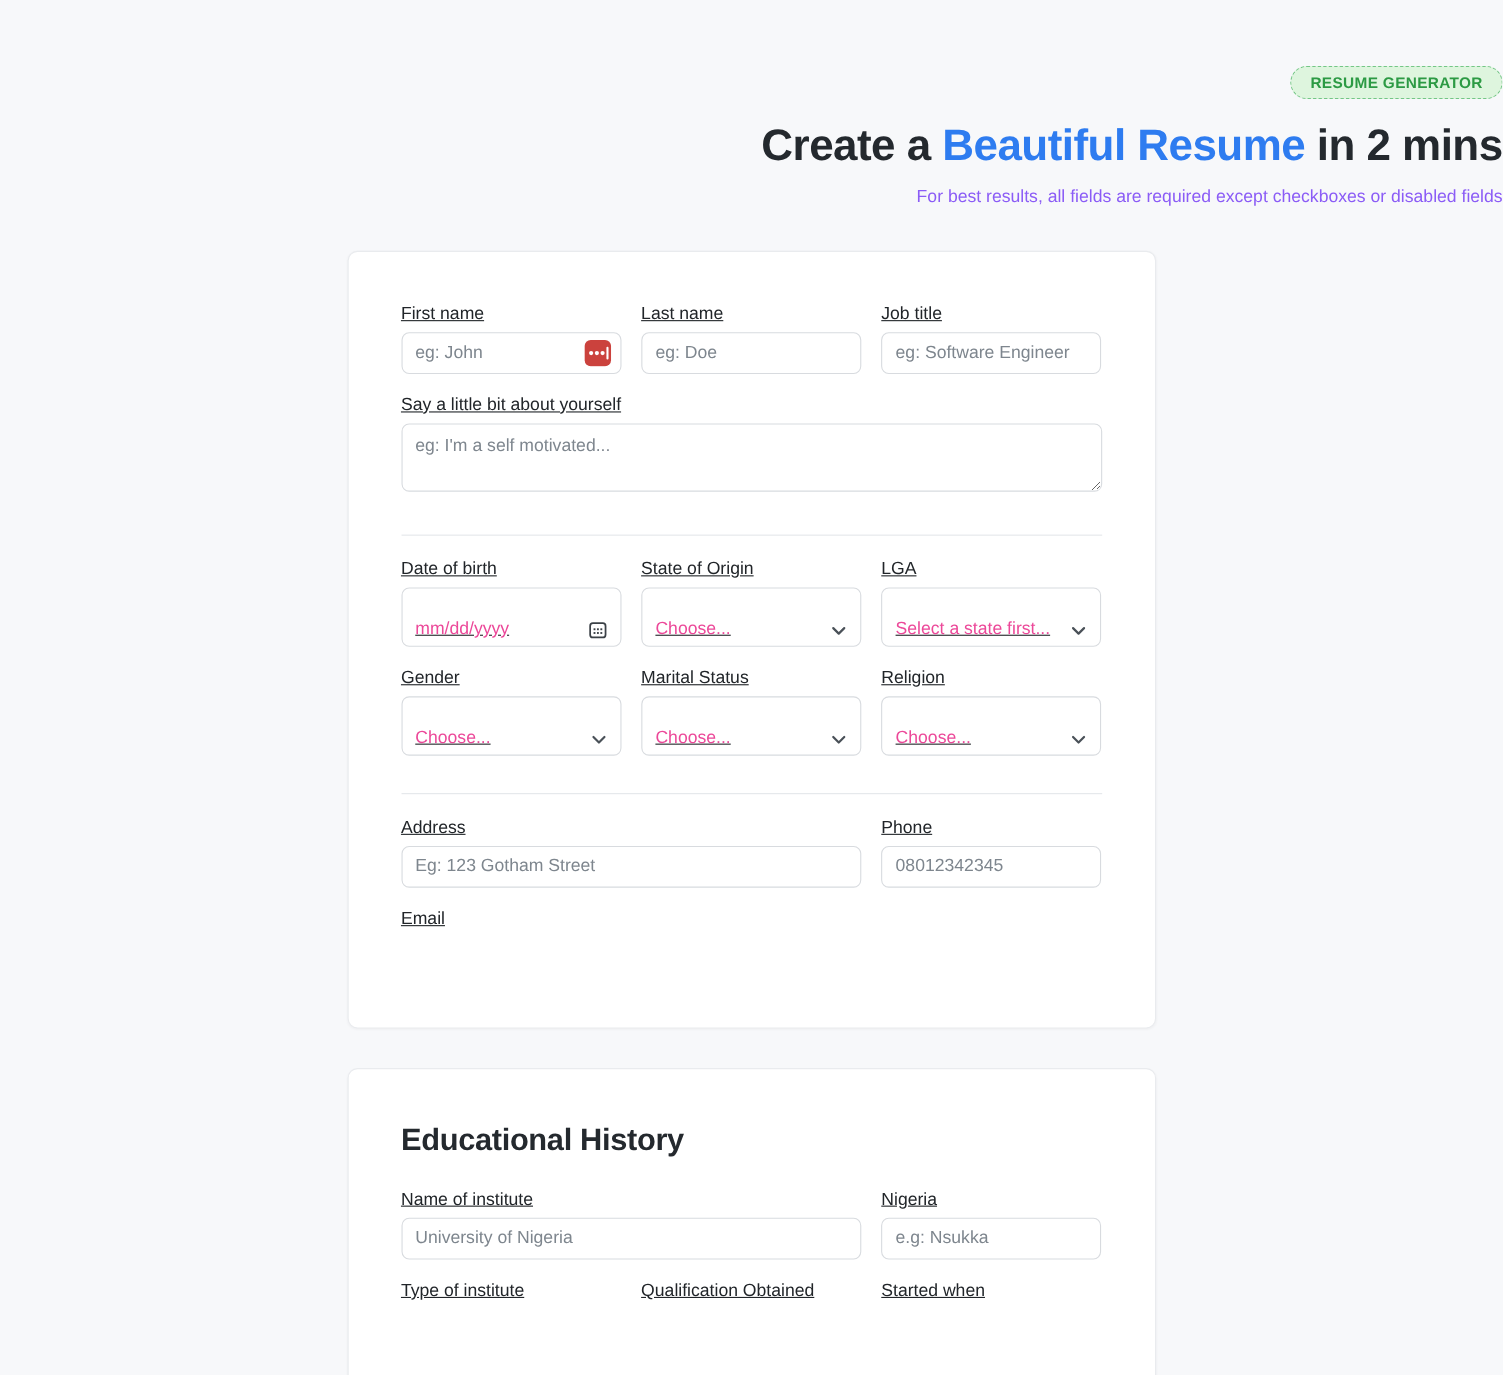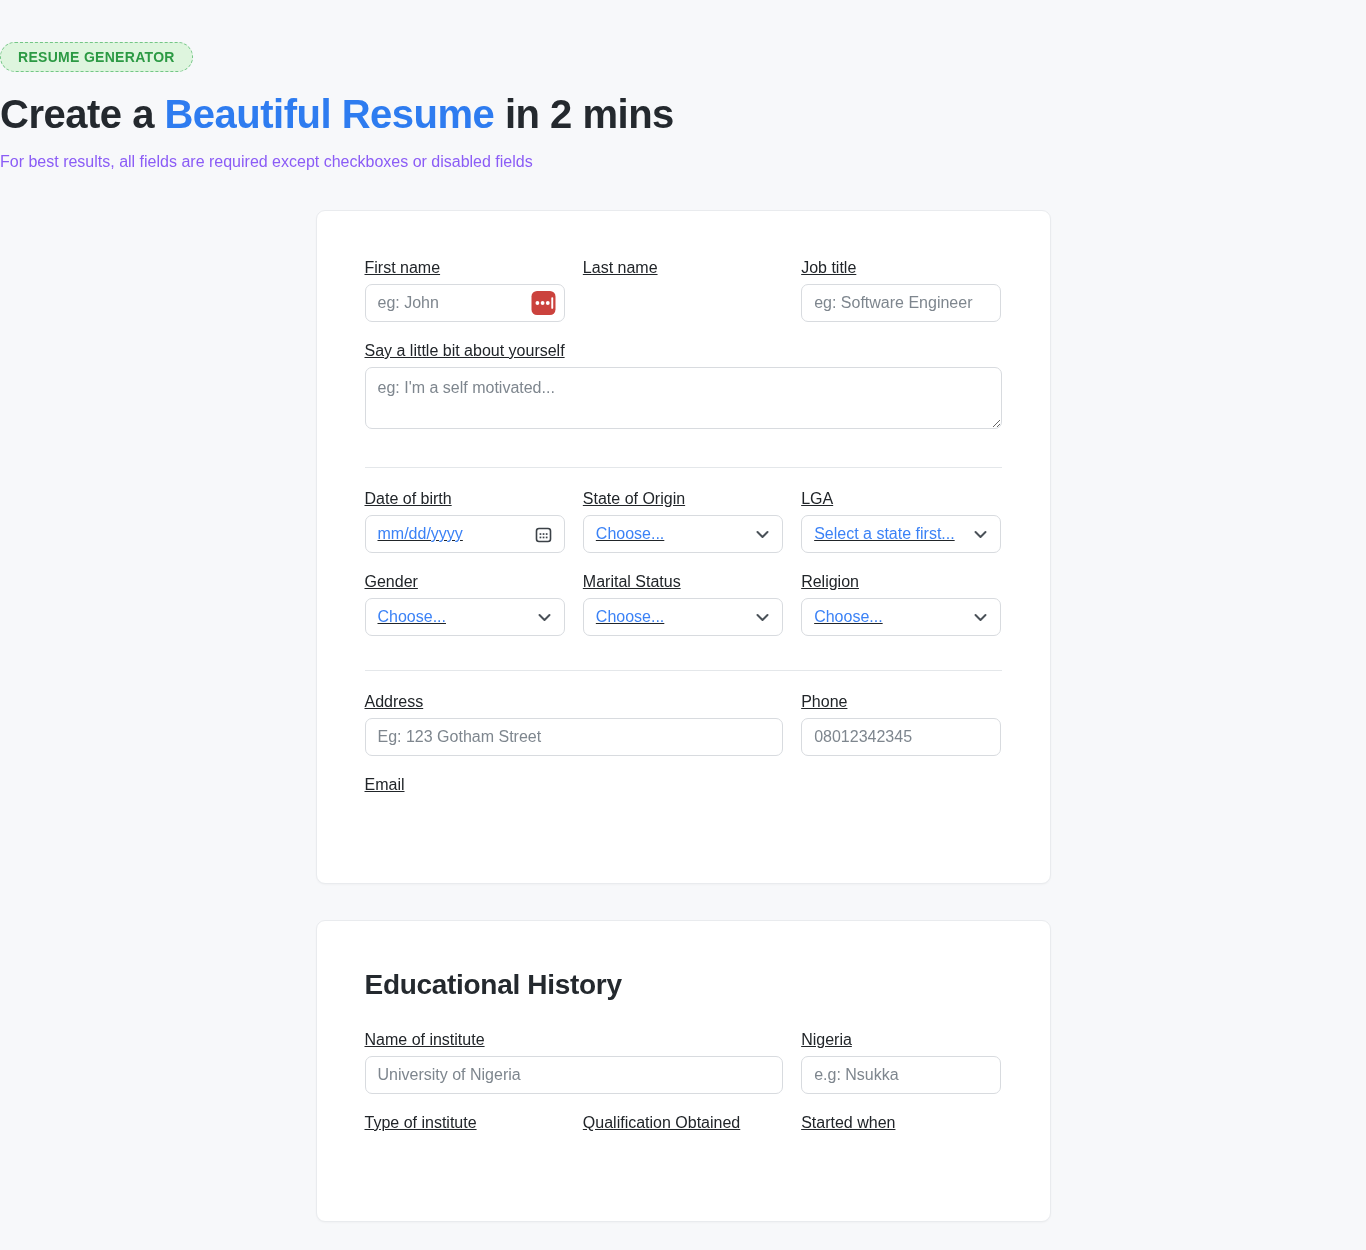--- a/index.html
+++ b/index.html
@@ -9,21 +9,21 @@
     color: #212529;
   }
   .page {
     width: 1366px;
     height: 1250px;
     margin: 0 auto;
     background: #f7f8fa;
     overflow: hidden;
   }
   
-  .hero { text-align: left; padding-top: 42px; }
+  .hero { text-align: right; padding-top: 60px; }
   .badge {
     display: inline-block;
     padding: 6px 17px;
     font-size: 14px;
     font-weight: 700;
     letter-spacing: 0.3px;
     color: #2c9a44;
     background: #def5de;
     border: 1px dashed #74c686;
     border-radius: 16px;
@@ -103,26 +103,26 @@
   .lastpass {
     position: absolute;
     right: 9px;
     top: 50%;
     transform: translateY(-50%);
     width: 25px;
     height: 25px;
     display: inline-flex;
   }
   .selectbox, .datebox {
-    height: 38px;
+    height: 54px;
     padding: 6px 12px;
     display: flex;
-    align-items: center;
+    align-items: flex-end;
     justify-content: space-between;
-    color: #3b82f6;
+    color: #ec4899;
     cursor: default;
   }
   .selectbox .icon, .datebox .icon { display: inline-flex; flex: none; margin-left: 8px; }
   .txt-wide { grid-column: 1 / -1; }
 </style>
 </head>
 <body>
 
 <div class="page">
 
@@ -145,20 +145,21 @@
               <circle cx="6.4" cy="12.5" r="1.9" fill="#ffffff"></circle>
               <circle cx="11.6" cy="12.5" r="1.9" fill="#ffffff"></circle>
               <circle cx="16.8" cy="12.5" r="1.9" fill="#ffffff"></circle>
               <rect x="20.3" y="6.7" width="1.9" height="11.6" rx="0.9" fill="#ffffff"></rect>
             </svg>
           </span>
         </div>
       </div>
       <div class="field">
         <label>Last name</label>
+        <input class="text" type="text" placeholder="eg: Doe" style="">
       </div>
       <div class="field">
         <label>Job title</label>
         <input class="text" type="text" placeholder="eg: Software Engineer" style="">
       </div>
     </div>
 
     <div class="row">
       <div class="field txt-wide">
         <label>Say a little bit about yourself</label>

